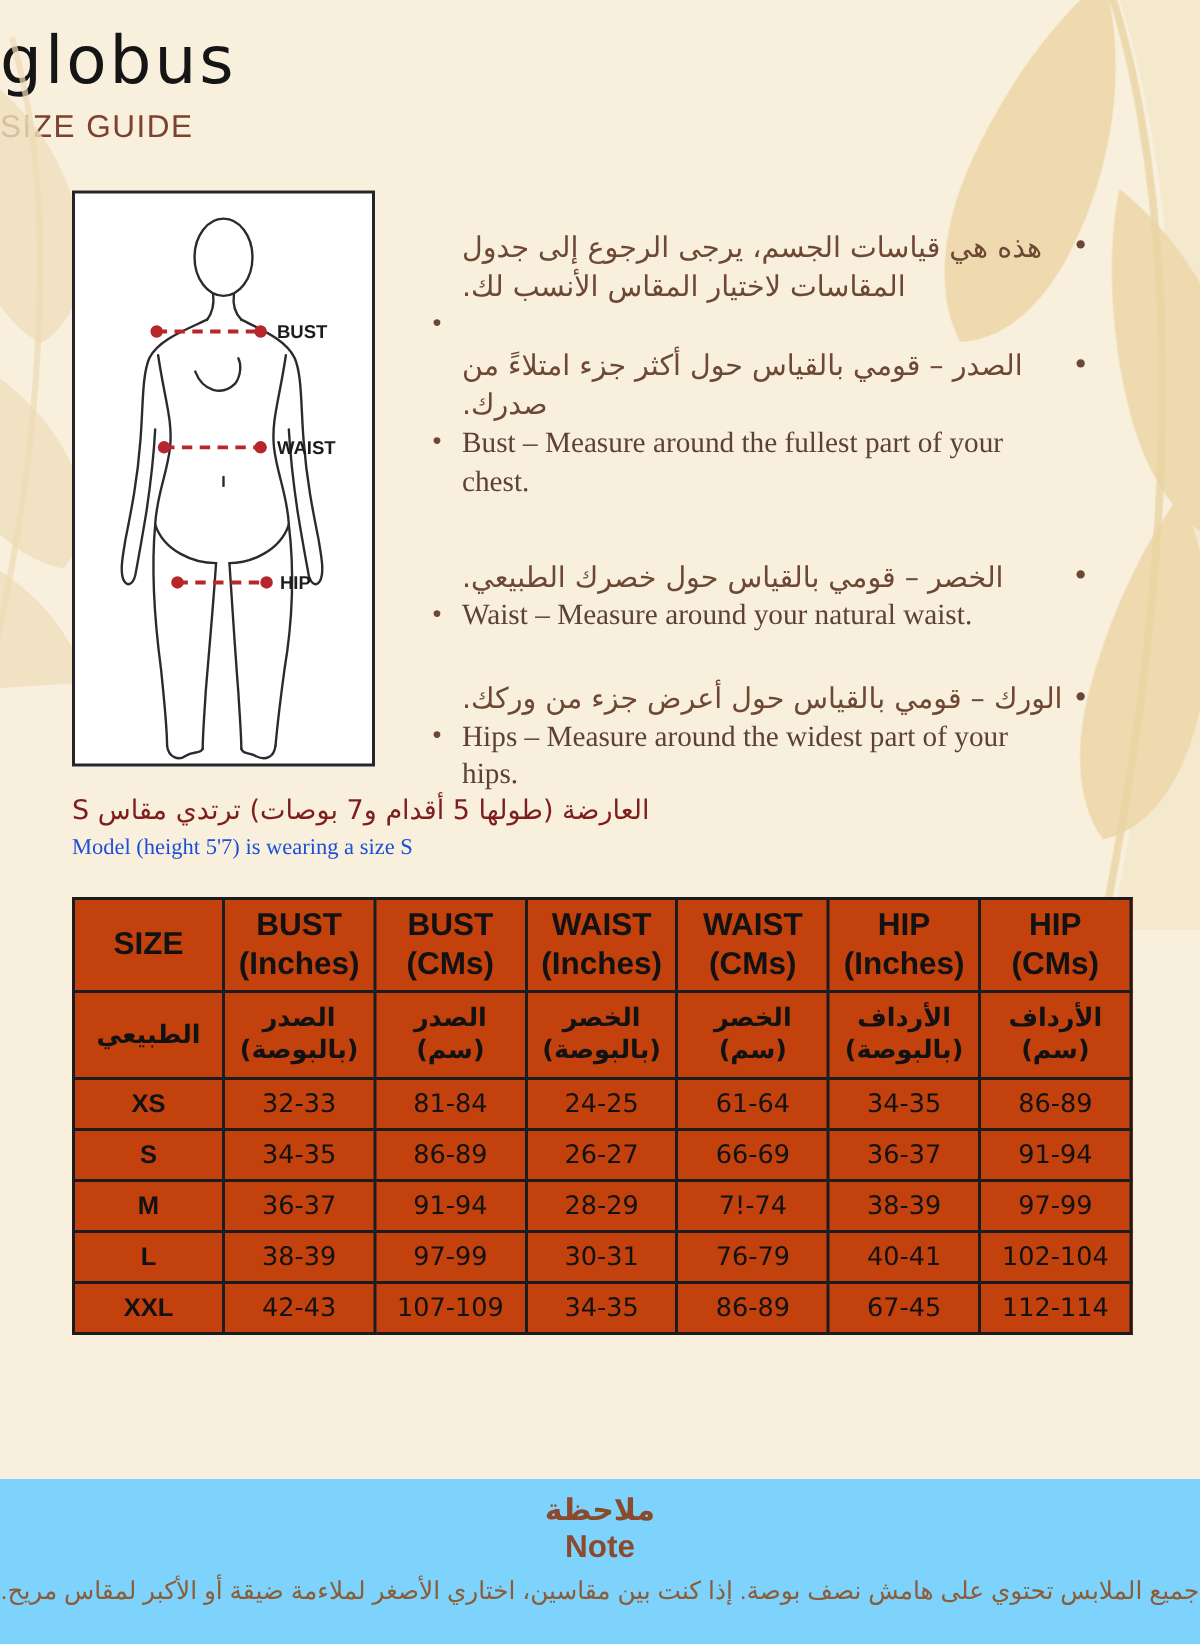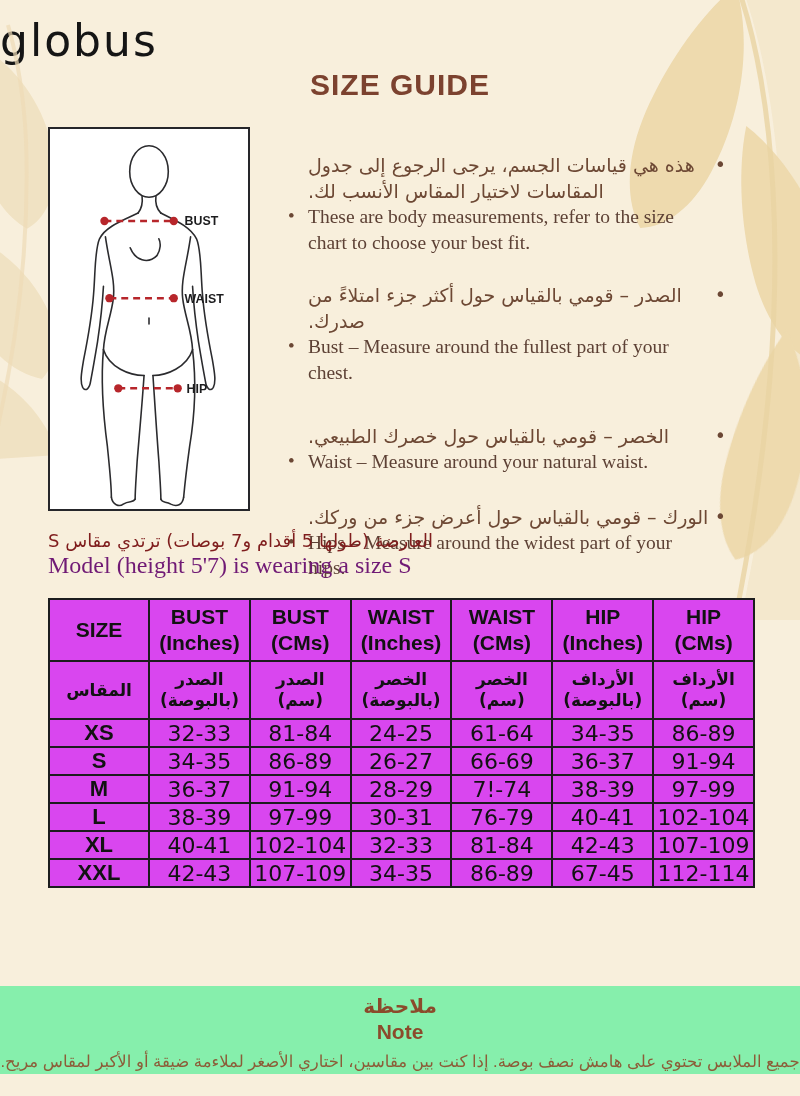--- a/index.html
+++ b/index.html
@@ -16,21 +16,21 @@
   .deco.lm { left:0; top:540; }
 
   
   .logo {
     margin-top:16px; 
     font-family:"DejaVu Sans", sans-serif;
     font-size:44px; font-weight:400; letter-spacing:2px;
     color:#151515; line-height:50px;
   }
   .page-title {
-    text-align:center; font-size:30px; font-weight:bold;
+    text-align:left; font-size:21px; font-weight:normal;
     letter-spacing:1px; color:#7c422f; line-height:38px;
   }
 
   
   .diagram-box {
     position:absolute; left:48px; top:127px;
     width:202px; height:384px;
     background:#ffffff; border:2px solid #26262a;
   }
   .diagram-box svg { width:100%; height:100%; display:block; }
@@ -57,47 +57,47 @@
 
   
   .model-note { position:absolute; left:48px; top:528px; width:470px; }
   .model-note .ar {
     direction:rtl; text-align:left;
     font-family:"DejaVu Sans","Liberation Sans",sans-serif;
     font-size:18px; line-height:25px; color:#7f1d1d;
   }
   .model-note .en {
     font-family:"Liberation Serif", serif;
-    font-size:24px; line-height:25px; color:#701a75;
+    font-size:15px; line-height:25px; color:#1d4ed8;
   }
 
   
   table.size-table {
     position:absolute; left:48px; top:598px;
     width:707px; border-collapse:collapse; table-layout:fixed;
-    background:#d946ef;
+    background:#c2410c;
   }
   .size-table th, .size-table td {
     border:2px solid #1c1c1e; text-align:center; vertical-align:middle;
     color:#121212; padding:0;
   }
   .size-table col.c-size { width:100px; }
   tr.h-en th { height:62px; font-size:21px; line-height:26px; font-weight:bold;
                font-family:"Liberation Sans",sans-serif; }
   tr.h-ar th { height:58px; font-size:17px; line-height:21px; font-weight:bold;
                direction:rtl;
                font-family:"DejaVu Sans","Liberation Sans",sans-serif; }
-  tr.d-row td { height:23px; font-size:22px;
+  tr.d-row td { height:34px; font-size:17px;
                 font-family:"DejaVu Sans","Liberation Sans",sans-serif;margin-left:16px; }
   tr.d-row td.size-cell { font-weight:bold; font-family:"Liberation Sans",sans-serif; }
 
   
   .note-band {
-    position:absolute; left:0; top:986px; width:800px; height:88px;
-    background:#86efac; text-align:center; padding-top:7px;
+    position:absolute; left:0; top:986px; width:800px; height:110px;
+    background:#7dd3fc; text-align:center; padding-top:7px;
   }
   .note-title-ar {
     direction:rtl; font-family:"DejaVu Sans","Liberation Sans",sans-serif;
     font-size:20px; font-weight:bold; color:#8b4a2b; line-height:26px;
   }
   .note-title-en {
     font-size:21px; font-weight:bold; color:#8b4a2b; line-height:26px;
   }
   .note-body-ar {
     direction:rtl; font-family:Liberation Sans, sans-serif;
@@ -177,21 +177,21 @@
       <text x="136" y="96.5">BUST</text>
       <text x="136" y="174.5">WAIST</text>
       <text x="138" y="265.5">HIP</text>
     </g>
   </svg>
 </div>
 
 <div class="bullets">
   <div class="b-group g1">
     <div class="b-item ar"><span class="dot">•</span><span>هذه هي قياسات الجسم، يرجى الرجوع إلى جدول المقاسات لاختيار المقاس الأنسب لك.</span></div>
-    <div class="b-item en"><span class="dot">•</span><span>These are body measurements, refer to the size chart to choose your best fit.</span></div>
+    <div class="b-item en"><span class="dot">•</span></div>
   </div>
   <div class="b-group g2">
     <div class="b-item ar"><span class="dot">•</span><span>الصدر – قومي بالقياس حول أكثر جزء امتلاءً من صدرك.</span></div>
     <div class="b-item en"><span class="dot">•</span><span>Bust – Measure around the fullest part of your chest.</span></div>
   </div>
   <div class="b-group g3">
     <div class="b-item ar"><span class="dot">•</span><span>الخصر – قومي بالقياس حول خصرك الطبيعي.</span></div>
     <div class="b-item en"><span class="dot">•</span><span>Waist – Measure around your natural waist.</span></div>
   </div>
   <div class="b-group g4">
@@ -240,21 +240,21 @@
           <div>HIP</div>
           <div>(Inches)</div>
         </th>
         <th>
           <div>HIP</div>
           <div>(CMs)</div>
         </th>
       </tr>
     <tr class="h-ar">
         <th>
-          <div>المقاس</div>
+          <div>الطبيعي</div>
         </th>
         <th>
           <div>الصدر</div>
           <div>(بالبوصة)</div>
         </th>
         <th>
           <div>الصدر (سم)</div>
         </th>
         <th>
           <div>الخصر</div>
@@ -303,29 +303,20 @@
       <tr class="d-row">
         <td class="size-cell">L</td>
         <td>38-39</td>
         <td>97-99</td>
         <td>30-31</td>
         <td>76-79</td>
         <td>40-41</td>
         <td>102-104</td>
       </tr>
       <tr class="d-row">
-        <td class="size-cell">XL</td>
-        <td>40-41</td>
-        <td>102-104</td>
-        <td>32-33</td>
-        <td>81-84</td>
-        <td>42-43</td>
-        <td>107-109</td>
-      </tr>
-      <tr class="d-row">
         <td class="size-cell">XXL</td>
         <td>42-43</td>
         <td>107-109</td>
         <td>34-35</td>
         <td>86-89</td>
         <td>67-45</td>
         <td>112-114</td>
       </tr>
     </tbody>
 </table>

